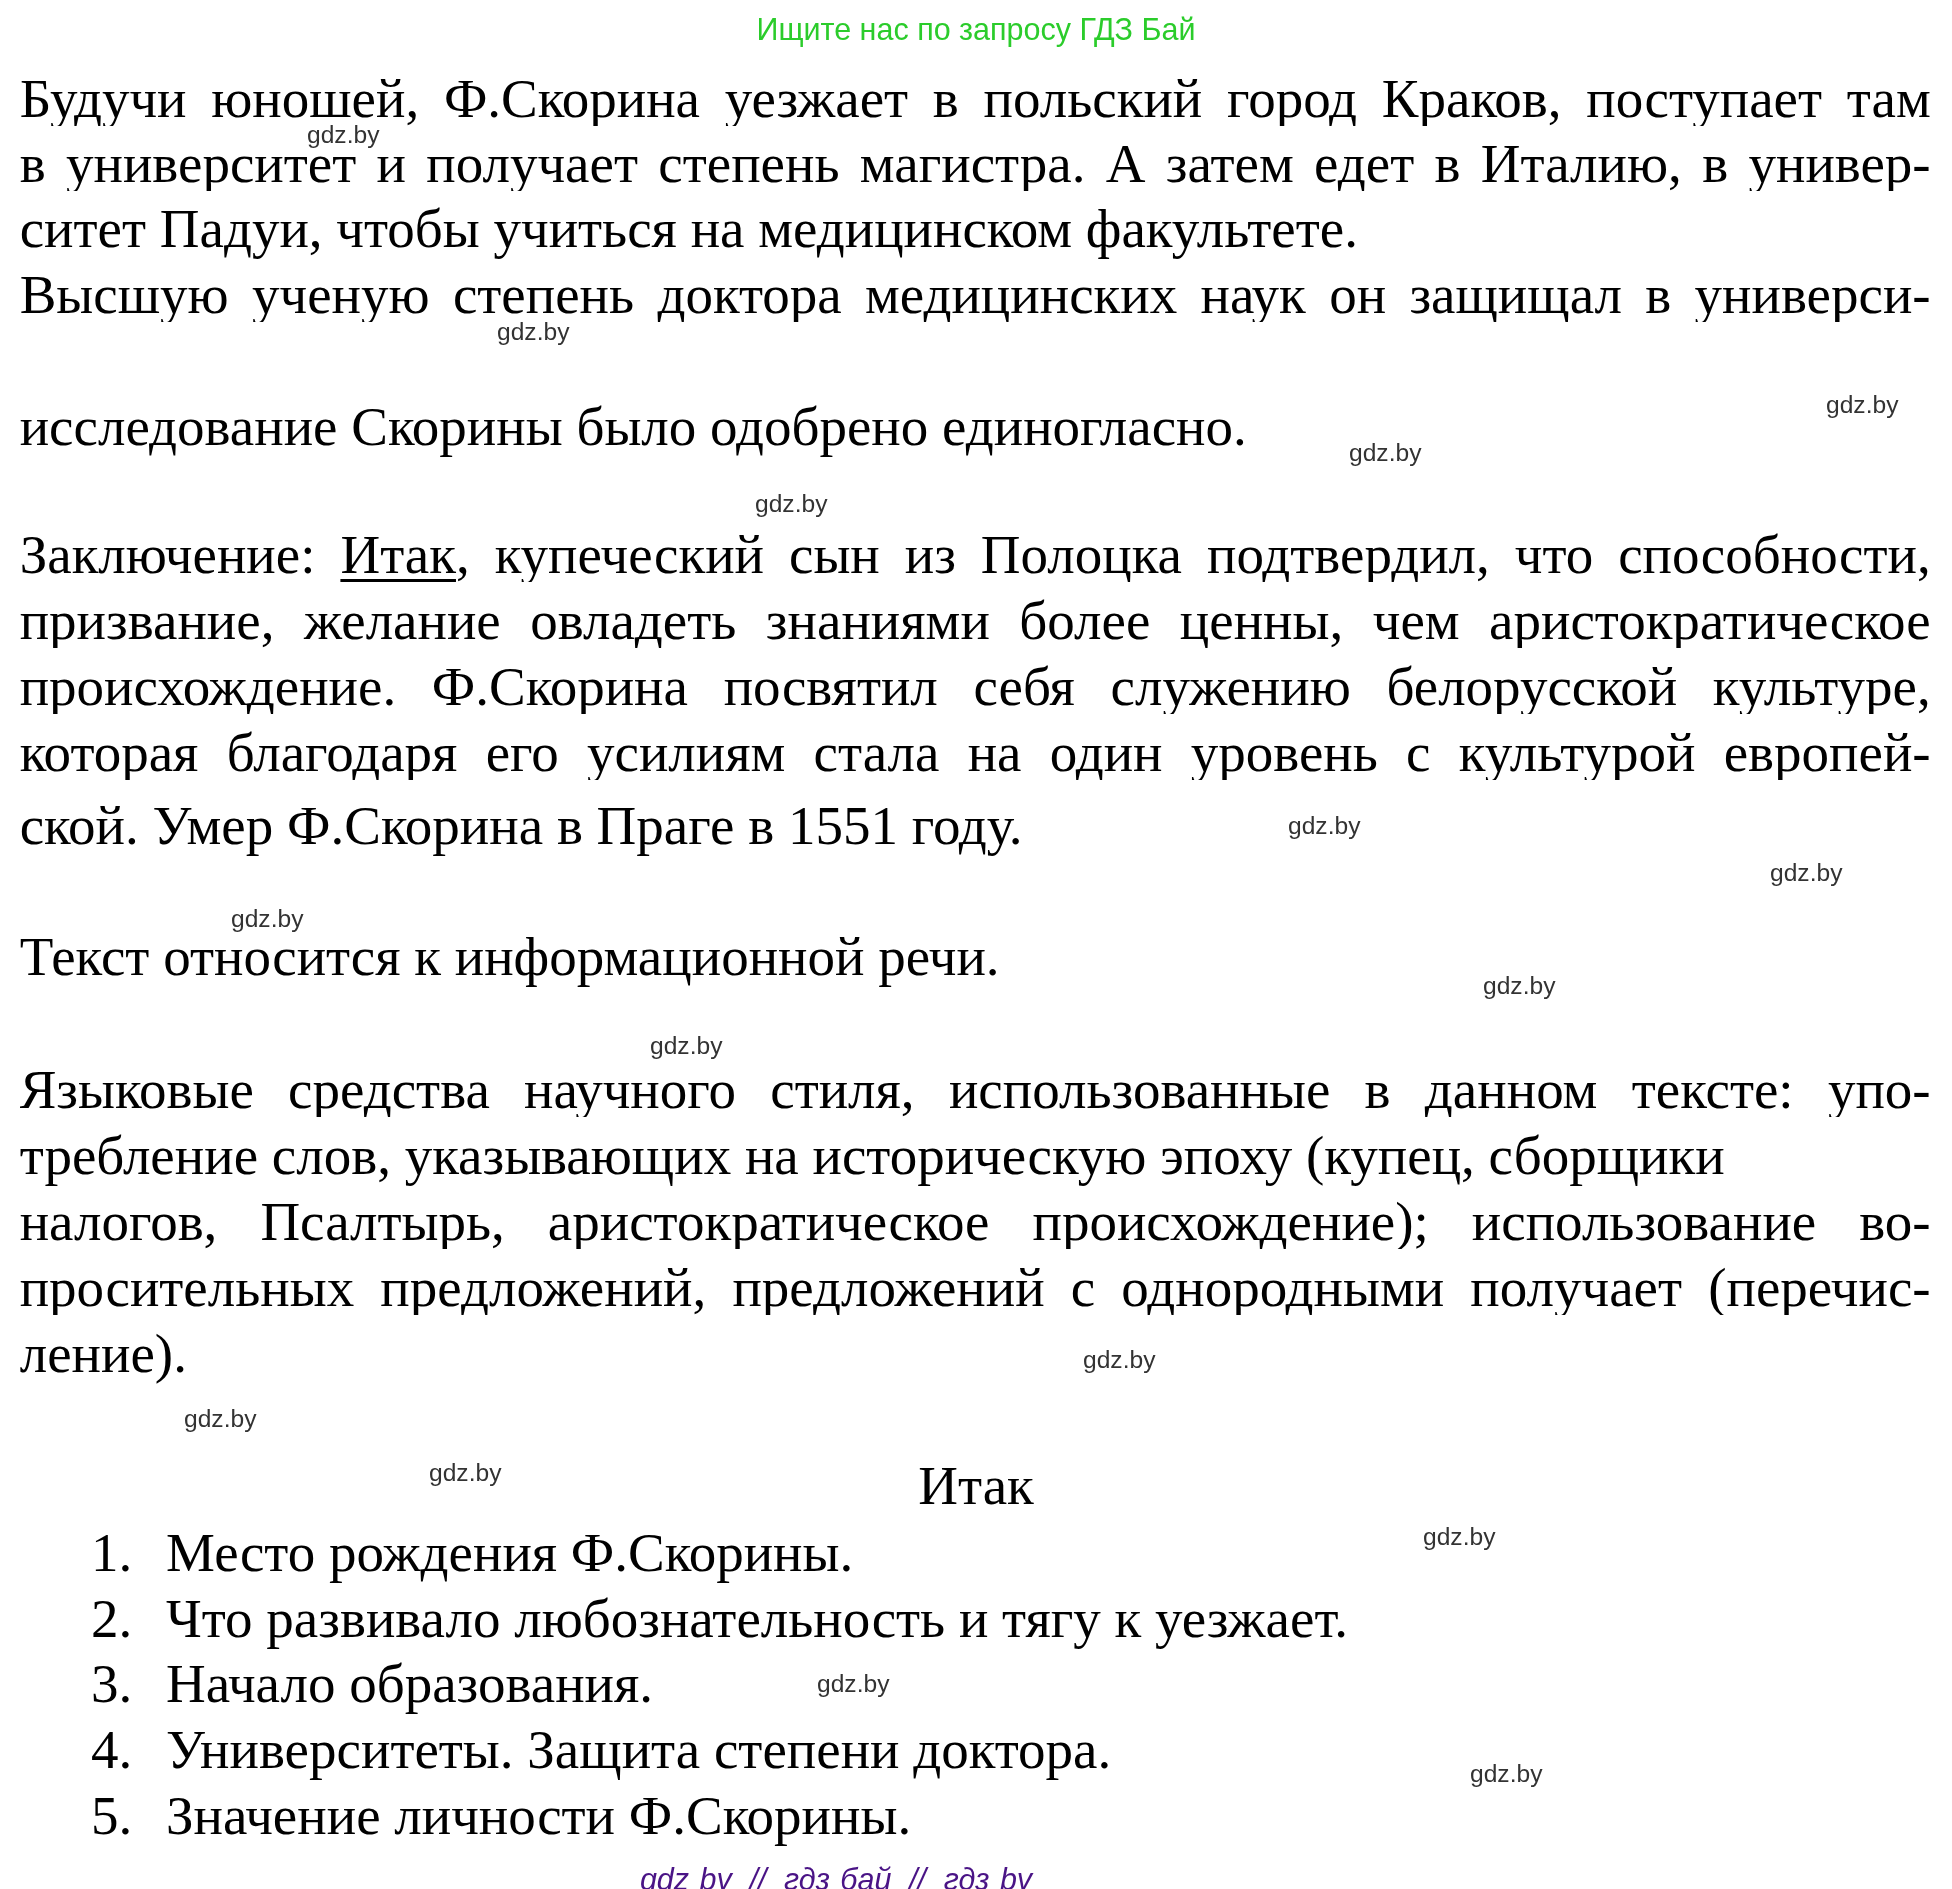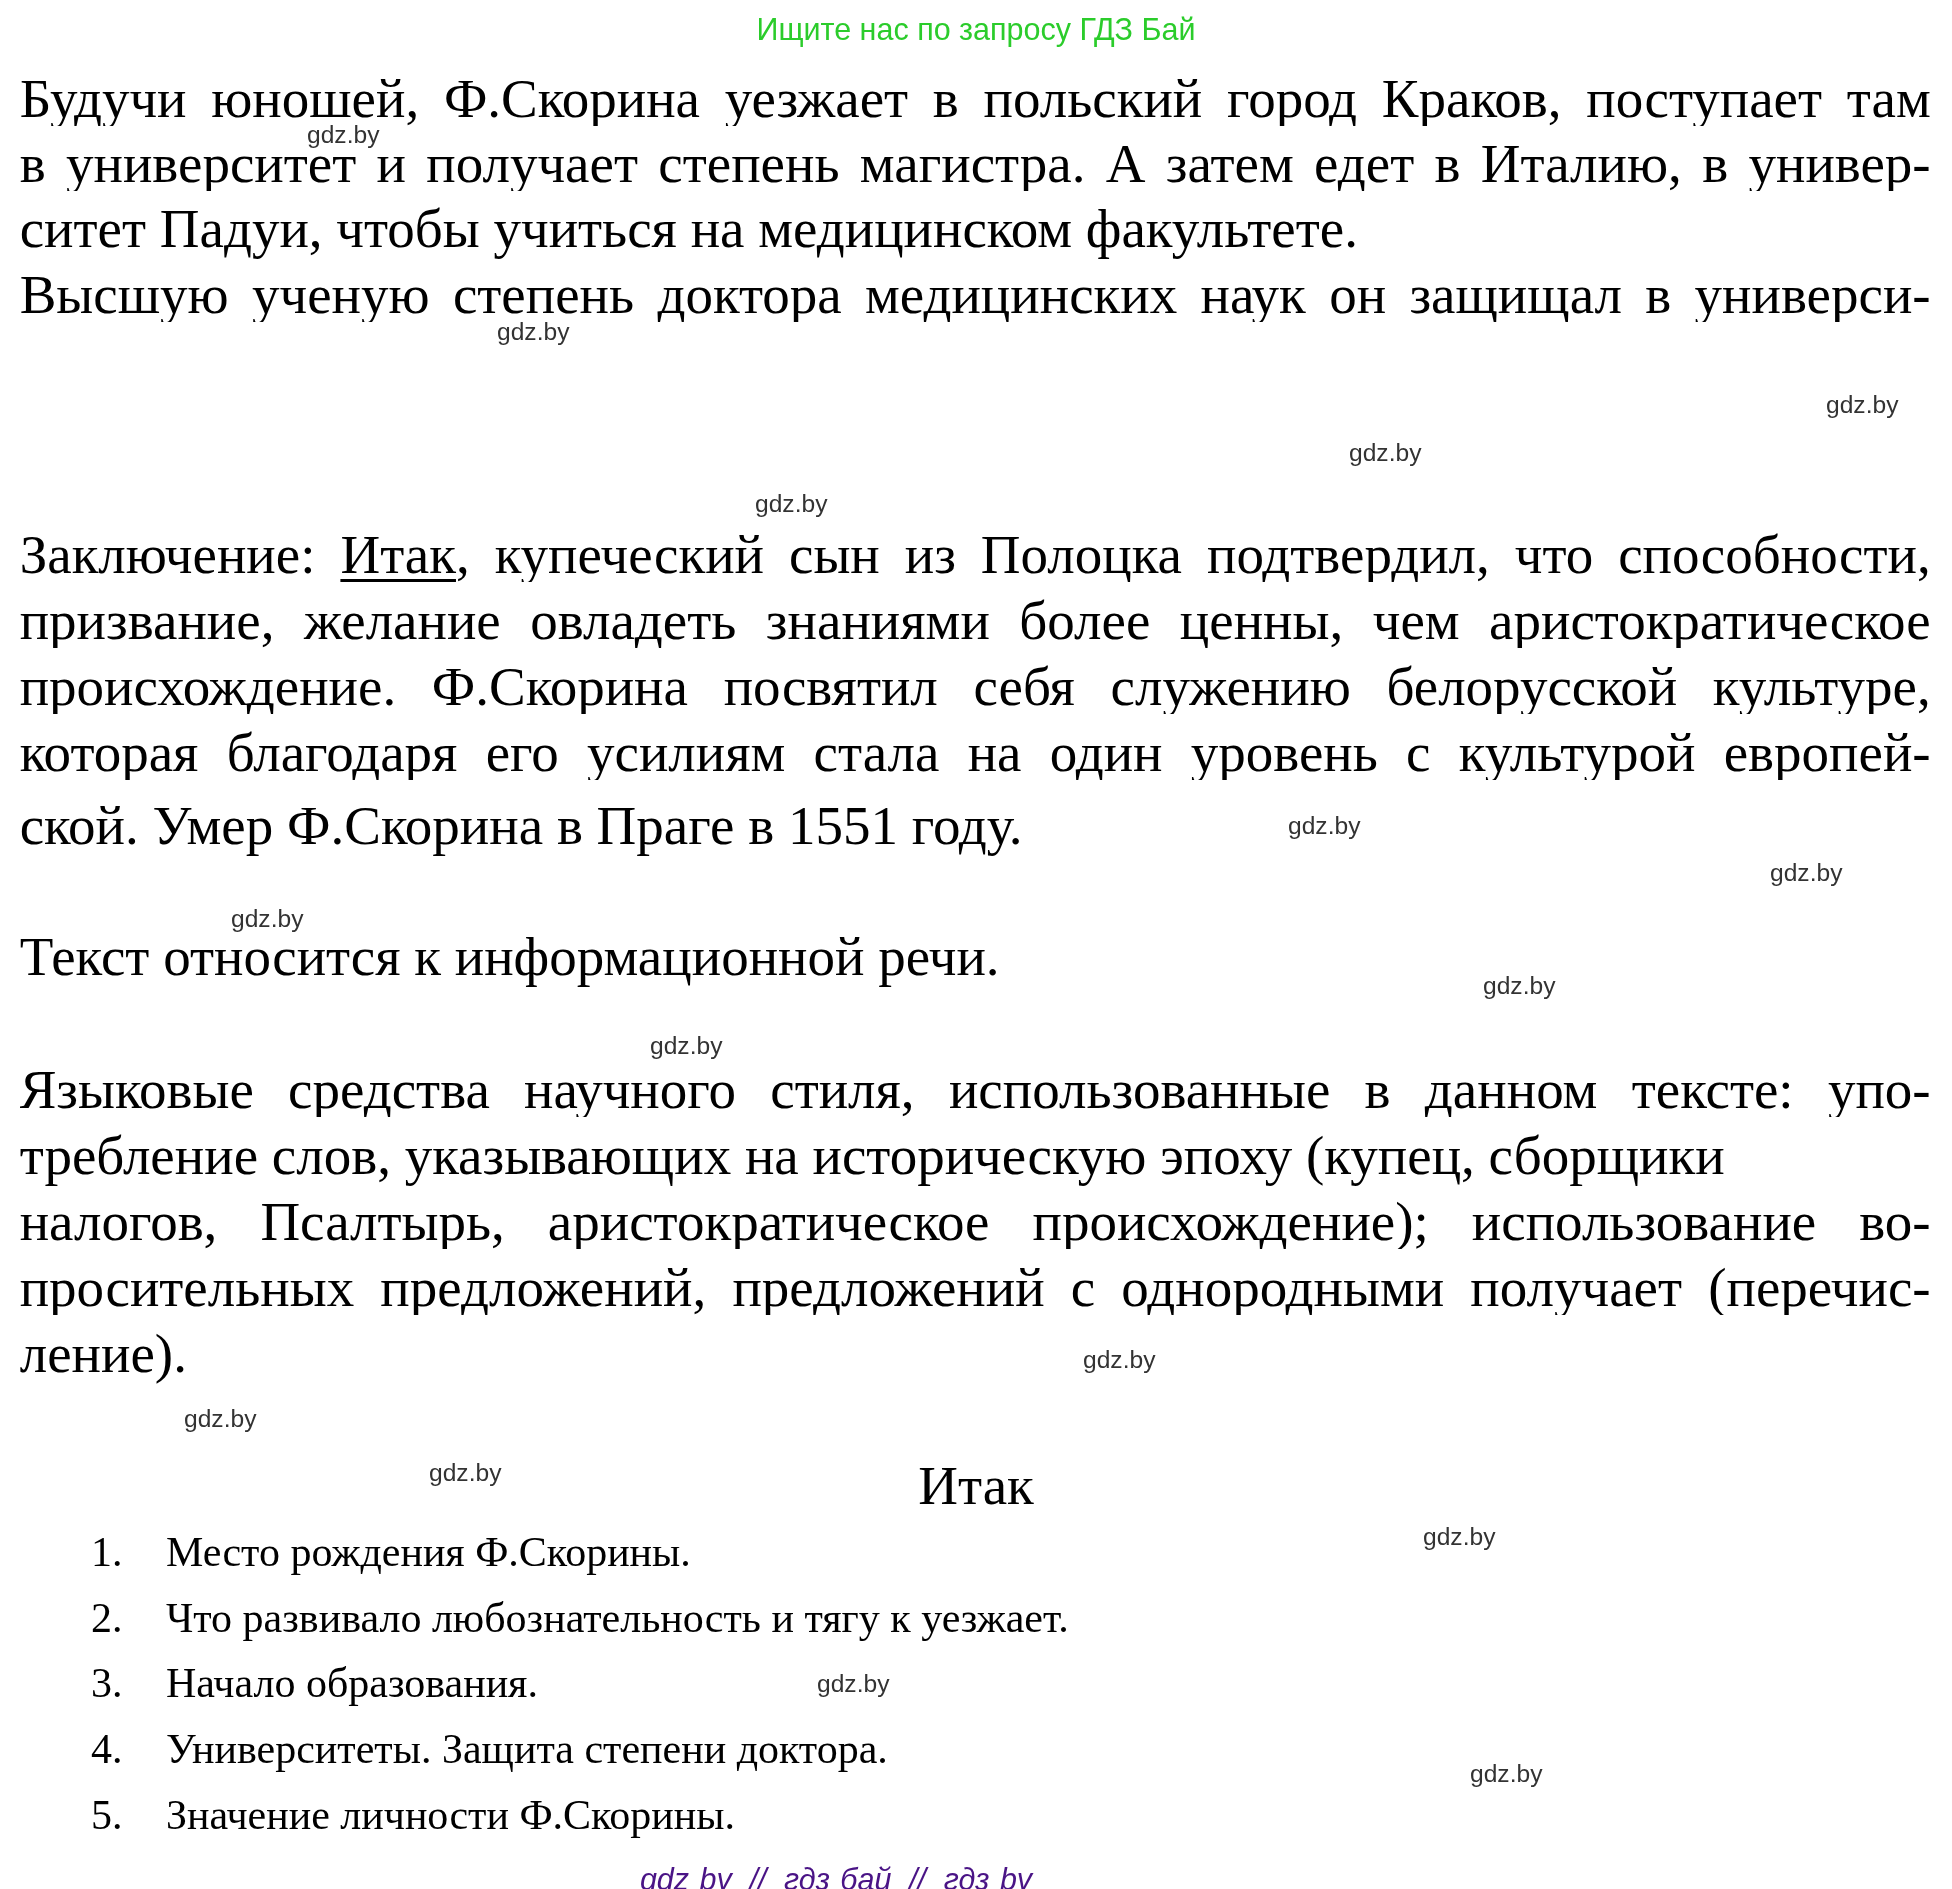--- a/index.html
+++ b/index.html
@@ -22,41 +22,42 @@
     color: #000000; white-space: nowrap;
   }
   .line.justify { text-align: justify; text-align-last: justify; white-space: normal; height: 55px; overflow: hidden; }
   .u { text-decoration: underline; text-decoration-thickness: 3px; text-underline-offset: 5.9px; }
   .plan-title {
     position: absolute; left: 0; width: 1952px; text-align: center;
     font-family: "Liberation Serif", serif; font-size: 55px; line-height: 55px; color: #000;
   }
   .plan-item {
     position: absolute; left: 91px;
-    font-family: "Liberation Serif", serif; font-size: 42px; line-height: 55px; color: #000;
+    font-family: "Liberation Serif", serif; font-size: 55px; line-height: 55px; color: #000;
     white-space: nowrap;
   }
   .plan-item .num { display: inline-block; width: 75px; }
   .wm {
     position: absolute; font-family: "Liberation Sans", sans-serif;
     font-size: 24.6px; line-height: 27.6px; color: #333333; white-space: nowrap;
   }
 </style>
 </head>
 <body>
 
 <div class="page">
 
   <div class="header-banner">Ищите нас по запросу ГДЗ Бай</div>
 
   <div class="line justify" style="top:59px">Будучи юношей, Ф.Скорина уезжает в польский город Краков, поступает там</div>
   <div class="line justify" style="top:124px">в университет и получает степень магистра. А затем едет в Италию, в универ-</div>
   <div class="line" style="top:189px">ситет Падуи, чтобы учиться на медицинском факультете.</div>
 
   <div class="line justify" style="top:255px">Высшую ученую степень доктора медицинских наук он защищал в универси-</div>
+  <div class="line" style="top:387px">исследование Скорины было одобрено единогласно.</div>
 
   <div class="line justify" style="top:515px">
     <span>Заключение: </span><span class="u">Итак</span><span>, купеческий сын из Полоцка подтвердил, что способности,</span>
   </div>
   <div class="line justify" style="top:581px">призвание, желание овладеть знаниями более ценны, чем аристократическое</div>
   <div class="line justify" style="top:647px">происхождение. Ф.Скорина посвятил себя служению белорусской культуре,</div>
   <div class="line justify" style="top:713px">которая благодаря его усилиям стала на один уровень с культурой европей-</div>
   <div class="line" style="top:786px">ской. Умер Ф.Скорина в Праге в 1551 году.</div>
 
   <div class="line" style="top:917px">Текст относится к информационной речи.</div>

